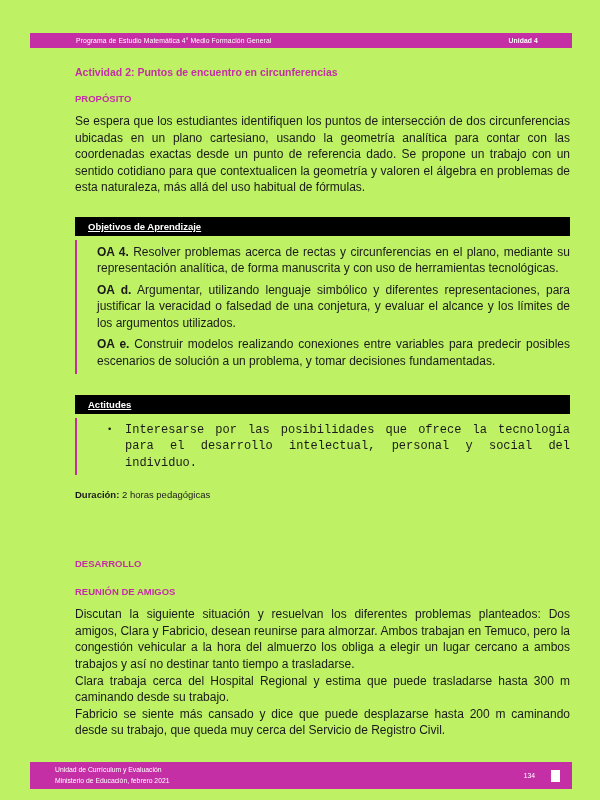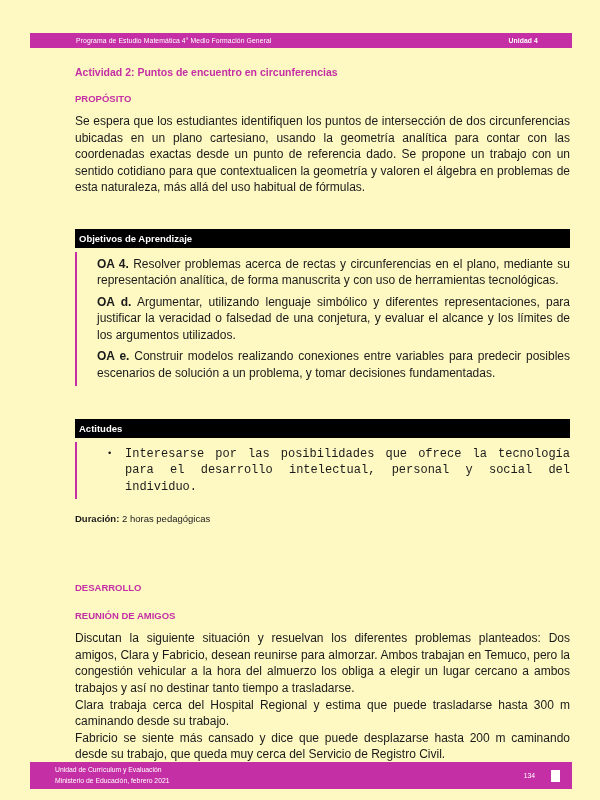--- a/index.html
+++ b/index.html
@@ -2,21 +2,21 @@
 <html><head>
 <meta charset="utf-8">
 <style>
   * { box-sizing: border-box; }
   html, body { margin: 0; padding: 0; background: #e8e8e8; }
   .page {
     position: relative;
     width: 600px;
     height: 800px;
     margin: 0 auto;
-    background: #fef9c3;
+    background: #bef264;
     font-family: "Liberation Sans", sans-serif;
     color: #1a1a1a;
     overflow: hidden;
   }
 
   
   .header-bar {
     position: absolute;
     top: 33px; left: 30px; right: 28px;
     height: 15px;
@@ -48,26 +48,27 @@
     font-weight: bold;
     color: #c42fa5;
   }
   .body-text {
     margin: 0;
     font-size: 12px;
     line-height: 1.38;
     text-align: justify;
   }
   .black-box {
-    margin-top: 33px;
+    margin-top: 21px;
     background: #000000;
     color: #ffffff;
     font-size: 9.5px;
     font-weight: bold;
-    padding: 4px 4px;
+    padding: 4px 13px;
+    text-decoration: underline;
   }
   .accent-block {
     margin-top: 4px;
     border-left: 2px solid #c42fa5;
     padding: 4px 0 4px 20px;
   }
   .oa-item { margin-top: 5px; }
   .oa-item:first-child { margin-top: 0; }
 
   .bullet-item { display: flex; }

